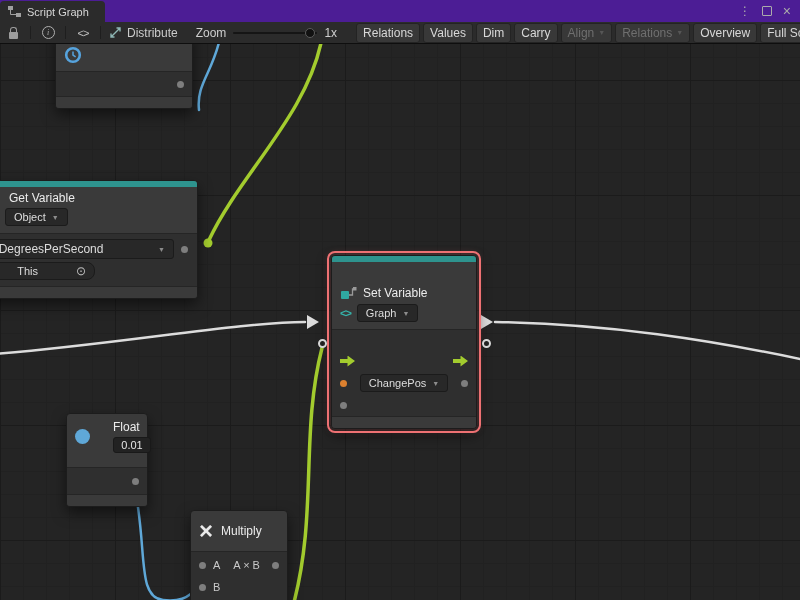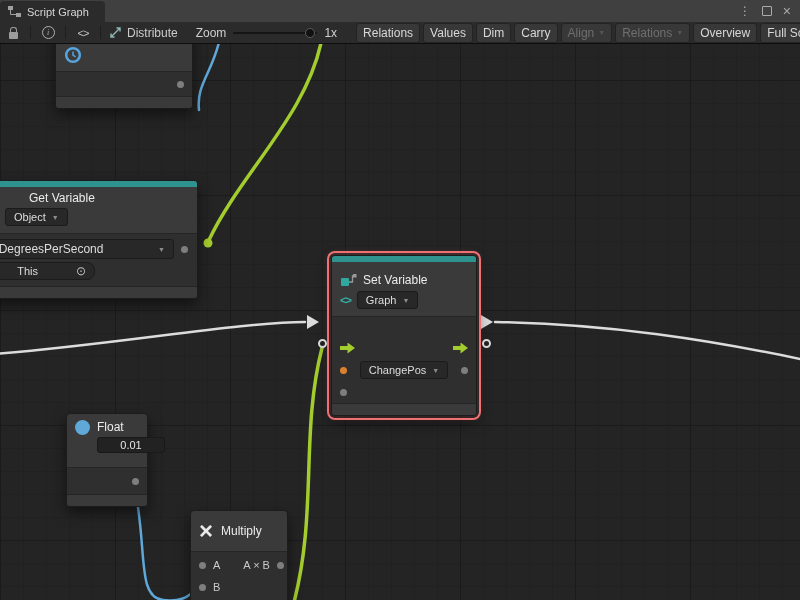--- a/index.html
+++ b/index.html
@@ -1,20 +1,20 @@
 <!DOCTYPE html>
 <html style="--teal: #2e938e; --green: #a3cc2e; --blue: #5fa8d8; --orange: #dd812f; --selection: #ee7173; --wire_white: #dcdcdc;"><head>
 <meta charset="utf-8">
 <style>
   html,body{margin:0;padding:0}
   body{width:800px;height:600px;overflow:hidden;background:#141414;font-family:"Liberation Sans",sans-serif;color:#ddd}
   .screen{position:relative;width:800px;height:600px;overflow:hidden}
 
   
-  .tabbar{position:absolute;top:0;left:0;right:0;height:22px;background:#404040;display:flex;align-items:flex-end}
+  .tabbar{position:absolute;top:0;left:0;right:0;height:22px;background:#4c1d95;display:flex;align-items:flex-end}
   .tab{height:21px;display:flex;align-items:center;gap:6px;padding:0 16px 0 8px;background:#2b2b2b;border-radius:4px 4px 0 0;font-size:11px;color:#d6d6d6}
   .win-controls{margin-left:auto;display:flex;align-items:center;gap:11px;padding-right:9px;color:#ababab;height:22px}
   .kebab{font-size:12px;line-height:1}
   .maxbox{display:inline-block;width:8px;height:8px;border:1.5px solid #ababab;border-radius:1px}
   .closex{font-size:14px;line-height:1}
 
   
   .toolbar{position:absolute;top:22px;left:0;right:0;height:22px;background:#2b2b2b;border-bottom:1px solid #0e0e0e;display:flex;align-items:center;font-size:12px;color:#cfcfcf;padding:0 4px;box-sizing:border-box;z-index:5}
   .ticon{display:flex;align-items:center;justify-content:center;width:18px;height:18px;flex:none}
   .lock{position:relative;width:9px;height:7px;background:#9c9c9c;border-radius:1px;margin-top:5px}
@@ -52,35 +52,35 @@
   
   .node{position:absolute;background:#3a3a3a;border:1px solid #1c1c1c;border-radius:4px;box-shadow:0 6px 14px rgba(0,0,0,.5);font-size:12px;color:#e4e4e4;z-index:2;box-sizing:border-box}
   .node.selected{outline:2px solid var(--selection);outline-offset:2px;box-shadow:0 0 8px rgba(238,113,115,.35),0 6px 14px rgba(0,0,0,.5)}
   .node-strip{height:6px;background:var(--teal);border-radius:3px 3px 0 0}
   .node-ports{background:#2f2f2f;border-top:1px solid #252525}
   .node-footer{height:11px;background:#3a3a3a;border-top:1px solid #252525;border-radius:0 0 3px 3px}
   .prow{display:flex;align-items:center;height:22px;padding:0 8px;gap:7px}
   .dot{width:7px;height:7px;border-radius:50%;background:#7e7e7e;flex:none}
   .dot.orange{background:var(--orange)}
   .dd{display:inline-flex;align-items:center;justify-content:space-between;gap:6px;background:#282828;border:1px solid #1b1b1b;border-radius:3px;padding:2px 8px;font-size:11px;color:#dddddd;white-space:nowrap;box-sizing:border-box}
-  .vbox{background:#222;border:1px solid #191919;border-radius:3px;padding:1px 21px;font-size:11px;color:#e6e6e6;text-align:center}
+  .vbox{background:#222;border:1px solid #191919;border-radius:3px;padding:1px 6px;font-size:11px;color:#e6e6e6;text-align:center}
   .farrow{width:15px;height:11px;background:var(--green);clip-path:polygon(0 32%,50% 32%,50% 0,100% 50%,50% 100%,50% 68%,0 68%);flex:none}
   .kicker{font-size:9px;color:#9a9a9a;line-height:11px}
   .ntitle{font-size:12px;color:#ececec;line-height:14px;white-space:nowrap}
   .plabel{font-size:11px;color:#c9c9c9;white-space:nowrap}
   .codeglyph{color:#35b5ac;font-size:11px;font-weight:bold;letter-spacing:-1px}
   .targetic{color:#bbbbbb;font-size:12px;line-height:1}
   .ring{position:absolute;width:9px;height:9px;border:2px solid #d8d8d8;border-radius:50%;box-sizing:border-box;background:transparent;z-index:3}
   .thisbox{display:flex;align-items:center;justify-content:flex-end;background:#282828;border:1px solid #1b1b1b;border-radius:8px;height:16px;padding:0 8px;font-size:11px;color:#dddddd}
 
   
   .gdt-head{display:flex;align-items:center;gap:7px;padding:15px 8px 7px}
-  .sv-head{padding:10px 8px 7px}
+  .sv-head{padding:23px 8px 7px}
   .sv-row{display:flex;align-items:center;gap:6px}
-  .fl-head{display:flex;align-items:flex-start;gap:7px;padding:6px 8px 14px}
+  .fl-head{display:flex;align-items:center;gap:23px;padding:6px 8px 14px}
   .mu-head{display:flex;align-items:center;gap:8px;padding:9px 8px}
   .mu-x{font-size:24px;font-weight:bold;color:#eaeaea;line-height:22px}
   .blue-circle{width:15px;height:15px;border-radius:50%;background:var(--blue);flex:none}
 </style>
 </head>
 <body>
 
 <div class="screen">
 
   <div class="tabbar">
@@ -180,21 +180,21 @@
         <div class="prow" style="justify-content:flex-end;height:24px">
           <span class="dot"></span>
         </div>
       </div>
       <div class="node-footer"></div>
     </div>
 
     <div class="node" style="left:-62px;top:136px;width:260px">
       <div class="node-strip"></div>
       <div style="padding:4px 8px 7px">
-        <div class="ntitle" style="margin-left:82px">Get Variable</div>
+        <div class="ntitle" style="margin-left:62px">Get Variable</div>
         <div class="dd" style="margin-left:58px;margin-top:3px">
           <span>Object</span>
           <span class="chev">▼</span>
         </div>
       </div>
       <div class="node-ports" style="padding:4px 0">
         <div class="prow" style="padding:0 9px 0 6px;justify-content:space-between">
           <div class="dd" style="width:232px;font-size:12px">
             <span>RotationDegreesPerSecond</span>
             <span class="chev">▼</span>
@@ -271,21 +271,21 @@
 
     <div class="node" style="left:190px;top:466px;width:98px;height:150px">
       <div class="mu-head">
         <span class="mu-x">×</span>
         <span class="ntitle">Multiply</span>
       </div>
       <div class="node-ports" style="padding-top:2px;height:100px">
         <div class="prow">
           <span class="dot"></span>
           <span class="plabel">A</span>
-          <span class="plabel" style="margin-left:16px">A × B</span>
+          <span class="plabel" style="margin-left:6px">A × B</span>
           <span class="dot" style="margin-left:auto"></span>
         </div>
         <div class="prow">
           <span class="dot"></span>
           <span class="plabel">B</span>
         </div>
       </div>
     </div>
 
   </div>

